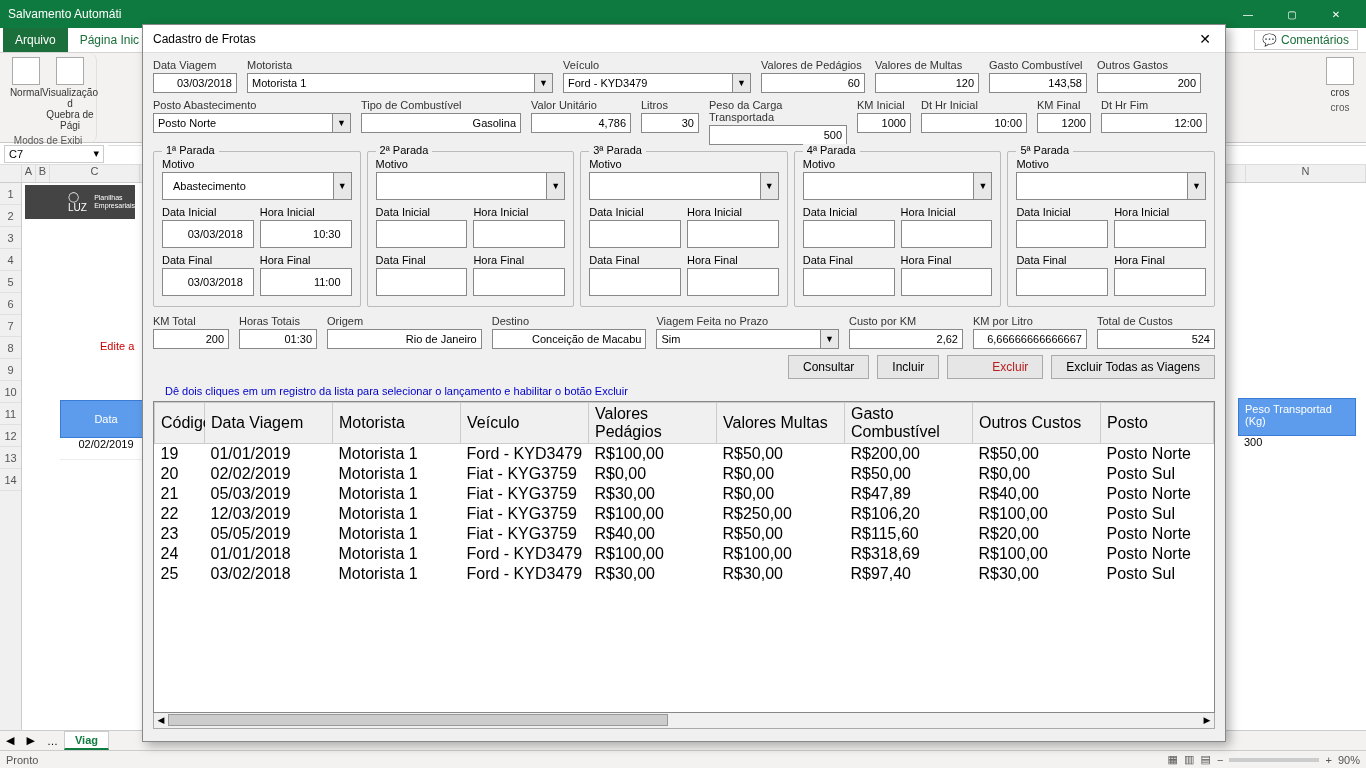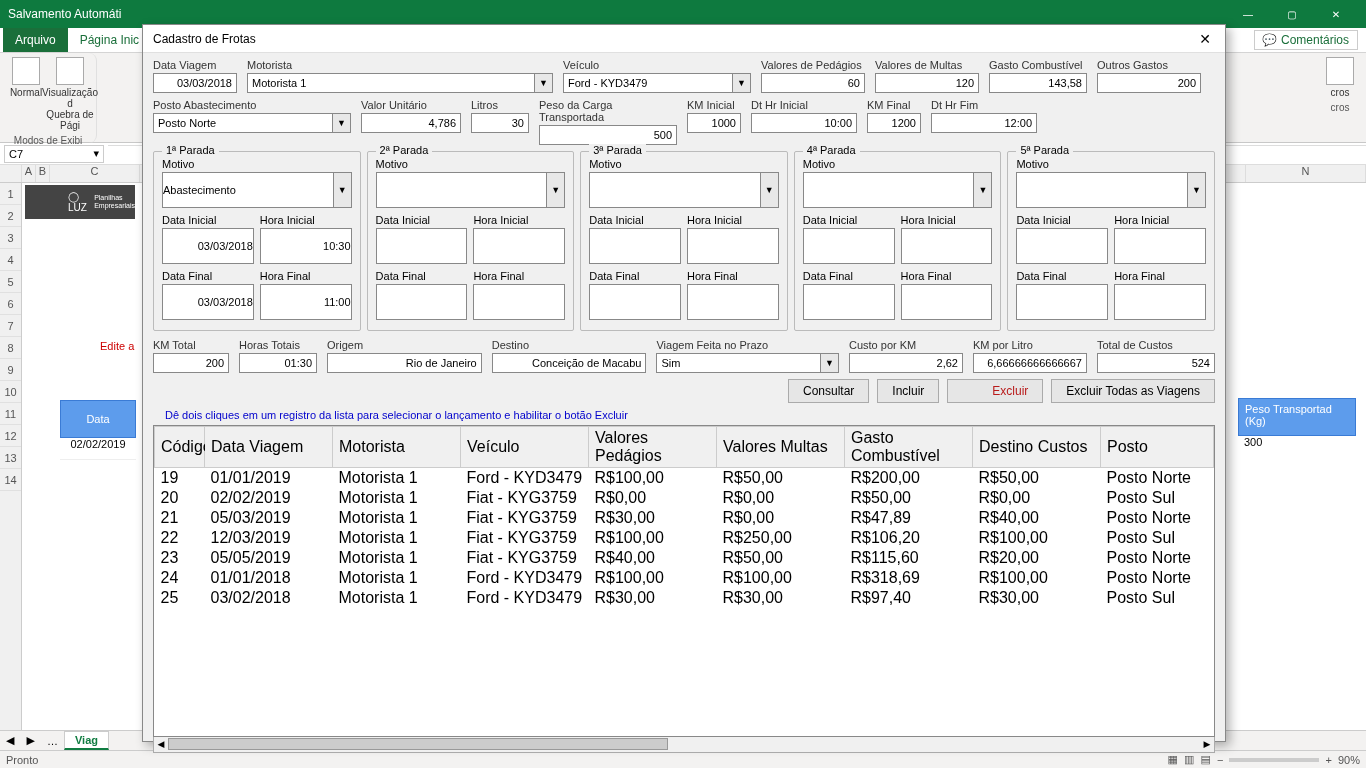--- a/index.html
+++ b/index.html
@@ -31,21 +31,21 @@
 
 .sheet { position: absolute; top: 165px; left: 0; right: 0; bottom: 38px; background: #fff; }
 .colheads { display: flex; height: 18px; background: #f0f0f0; border-bottom: 1px solid #ccc; font-size: 11px; color: #555; }
 .colheads div { border-right: 1px solid #ddd; text-align: center; }
 .rowlabels { position: absolute; left: 0; top: 18px; bottom: 0; width: 22px; background: #f0f0f0; border-right: 1px solid #ccc; }
 .rowlabels div { height: 22px; border-bottom: 1px solid #e0e0e0; font-size: 11px; color: #555; text-align: center; line-height: 22px; }
 
 .luz { position: absolute; left: 25px; top: 185px; width: 110px; height: 34px; background: #444; color: #fff; display: flex; align-items: center; justify-content: center; font-size: 10px; padding-left: 43px; }
 .editmsg { position: absolute; left: 100px; top: 340px; color: #c00; font-size: 11px; }
 .bgdata { position: absolute; left: 60px; top: 400px; font-size: 11px; text-align: center; }
-.bgdata .hdr { background: #5d9cec; color: #fff; border: 1px solid #3a7bd5; height: 38px; width: 76px; display: flex; align-items: center; justify-content: center; }
+.bgdata .hdr { background: #5d9cec; color: #fff; border: 1px solid #3a7bd5; height: 38px; width: 92px; display: flex; align-items: center; justify-content: center; }
 .bgdata .cell { height: 22px; border-bottom: 1px solid #eee; }
 
 .bgpeso { position: absolute; right: 10px; top: 398px; font-size: 11px; }
 .bgpeso .hdr { background: #5d9cec; color: #fff; border: 1px solid #3a7bd5; height: 38px; width: 118px; padding: 4px 6px; }
 .bgpeso .cell { height: 22px; padding-left: 6px; }
 
 
 .sheettabs { position: absolute; bottom: 18px; left: 0; right: 0; height: 20px; background: #f3f2f1; display: flex; align-items: center; font-size: 11px; border-top: 1px solid #ccc; }
 .sheettabs .navbtn { padding: 0 6px; }
 .sheettabs .tab { padding: 2px 10px; border: 1px solid #ccc; background: #fff; }
@@ -68,21 +68,21 @@
 .field .combo input { flex: 1; }
 .field .combo .btn { width: 18px; background: #e8e8e8; border: 1px solid #888; border-left: none; display: flex; align-items: center; justify-content: center; font-size: 9px; }
 .ralign { text-align: right; }
 .calc { background: #ffffcc; }
 
 
 .paradas { display: flex; gap: 6px; margin-top: 4px; margin-bottom: 8px; }
 .parada { border: 1px solid #bbb; border-radius: 2px; padding: 6px 8px 10px 8px; position: relative; flex: 1; }
 .parada .legend { position: absolute; top: -8px; left: 8px; background: #f0f0f0; padding: 0 4px; font-size: 11px; }
 .parada label { font-size: 11px; display: block; margin-bottom: 2px; }
-.parada input, .parada select { width: 100%; height: 36px; border: 1px solid #888; font-size: 11px; padding: 0 0; }
+.parada input, .parada select { width: 100%; height: 28px; border: 1px solid #888; font-size: 11px; padding: 0 10px; }
 .parada .pair { display: flex; gap: 6px; margin-top: 6px; }
 .parada .pair > div { flex: 1; }
 
 
 .btns { display: flex; gap: 8px; justify-content: flex-end; margin: 6px 0; }
 .button { background: #e6e6e6; border: 1px solid #aaa; padding: 4px 14px; font-size: 12px; cursor: pointer; }
 .button.disabled { color: #b91c1c; padding-left: 44px; }
 
 .hint { color: #0000cc; font-size: 11px; margin: 4px 12px; }
 
@@ -260,20 +260,24 @@
     </div>
 
     <div class="row">
       <div class="field" style="width:198px">
         <label>Posto Abastecimento</label>
         <div class="combo">
           <input value="Posto Norte" style="">
           <div class="btn">▼</div>
         </div>
       </div>
+      <div class="field" style="width:160px">
+        <label>Tipo de Combustível</label>
+        <input class="ralign" value="Gasolina" style="">
+      </div>
       <div class="field" style="width:100px">
         <label>Valor Unitário</label>
         <input class="ralign" value="4,786" style="">
       </div>
       <div class="field" style="width:58px">
         <label>Litros</label>
         <input class="ralign" value="30" style="">
       </div>
       <div class="field" style="width:138px">
         <label>Peso da Carga Transportada</label>
@@ -442,21 +446,21 @@
         </colgroup>
         <thead>
             <tr id="thead-row">
               <th>Código</th>
               <th>Data Viagem</th>
               <th>Motorista</th>
               <th>Veículo</th>
               <th>Valores Pedágios</th>
               <th>Valores Multas</th>
               <th>Gasto Combustível</th>
-              <th>Destino Custos</th>
+              <th>Outros Custos</th>
               <th>Posto</th>
             </tr>
           </thead>
         <tbody id="tbody">
             <tr>
               <td>19</td>
               <td>01/01/2019</td>
               <td>Motorista 1</td>
               <td>Ford - KYD3479</td>
               <td>R$100,00</td>

